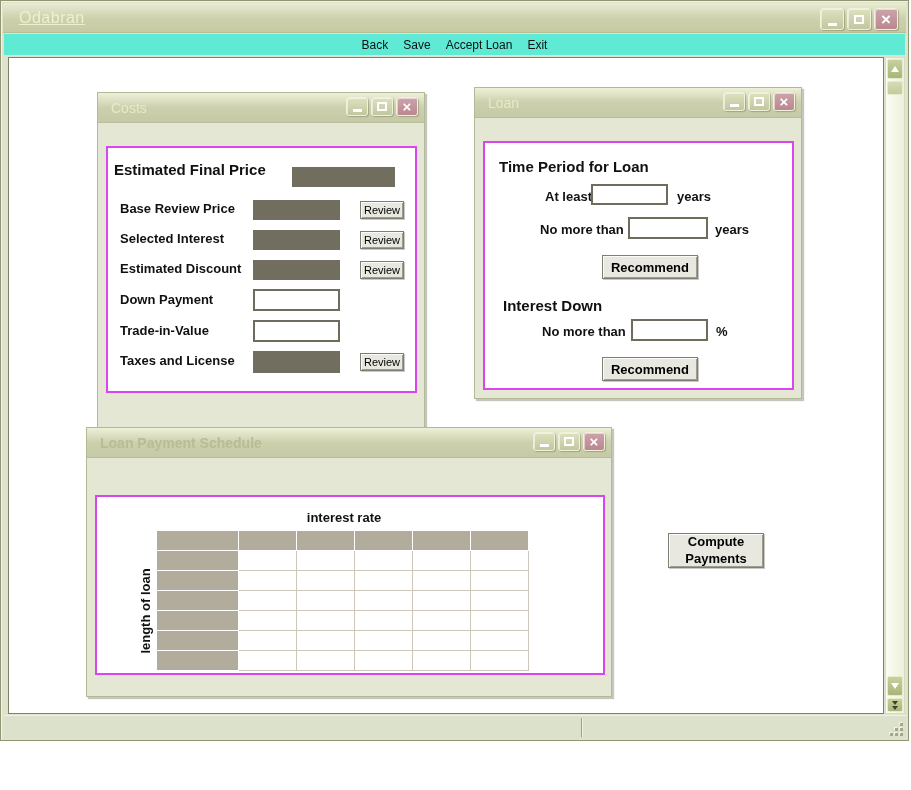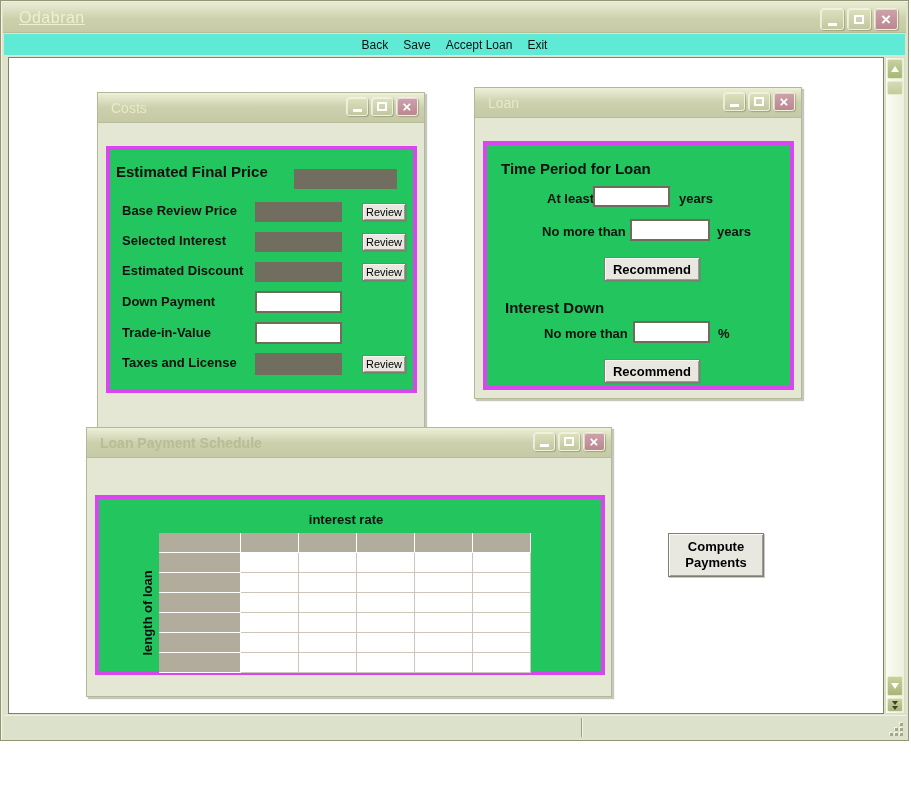--- a/index.html
+++ b/index.html
@@ -99,42 +99,42 @@
   }
   .wtitle{
     position:absolute; left:0; top:0; right:0; height:30px;
     background:linear-gradient(180deg,#eef0d8 0%,#ccd0ad 50%,#c5c9a5 100%);
     border-bottom:1px solid #b9be9a;
   }
   .wtitle-text{ position:absolute; left:13px; top:7px; font-size:14px; color:#e7eac5; }
   .wtitle-text.muted{ color:#b8bd95; font-weight:bold; }
   .wtitle .winbtns{ top:4px; right:6px; }
   .panel{
-    position:absolute; background:#22c55e; border:4px solid #d946ef;
+    position:absolute; background:#ffffff; border:2px solid #d946ef;
   }
 
   label.fieldlbl{ position:absolute; font-weight:bold; font-size:13px; color:#111; white-space:nowrap; }
   .heading{ position:absolute; font-weight:bold; font-size:15px; color:#111; white-space:nowrap; }
 
   .valuebox{ position:absolute; background:#716e5f; }
   .inputbox{
     position:absolute; background:#ffffff; border:2px solid #6f6c5d;
     font-family:"Liberation Sans", sans-serif; font-size:13px; padding:0 3px; outline:none;
   }
 
   .btn{
     position:absolute; background:#e8e8e0;
     border:1px solid #7e7e74;
     box-shadow:inset 1px 1px 0 #fbfbf7, inset -1px -1px 0 #9d9d91, 1px 1px 0 rgba(120,120,110,.4);
     color:#000; text-align:center; cursor:default;
     display:flex; align-items:center; justify-content:center;
   }
   .btn.review{ font-size:11px; width:44px; height:18px; }
   .btn.recommend{ font-size:13px; font-weight:bold; width:96px; height:24px; }
-  .btn.compute{ font-size:13px; font-weight:bold; width:96px; height:44px; line-height:1.25; }
+  .btn.compute{ font-size:13px; font-weight:bold; width:96px; height:35px; line-height:1.25; }
 
   
   .sched-table{ position:absolute; display:grid; grid-template-columns:82px repeat(5,58px); grid-auto-rows:20px; }
   .tcell{ border-right:1px solid; border-bottom:1px solid; }
   .tcell.gray{ background:#b2ac9c; border-color:#ffffff; }
   .tcell.white{ background:#ffffff; border-color:#ccc7ba; }
   .axis-label{ position:absolute; font-weight:bold; font-size:13px; color:#111; white-space:nowrap; }
   .axis-label.vert{ transform:translate(-50%,-50%) rotate(-90deg); }
 </style>
 </head>

